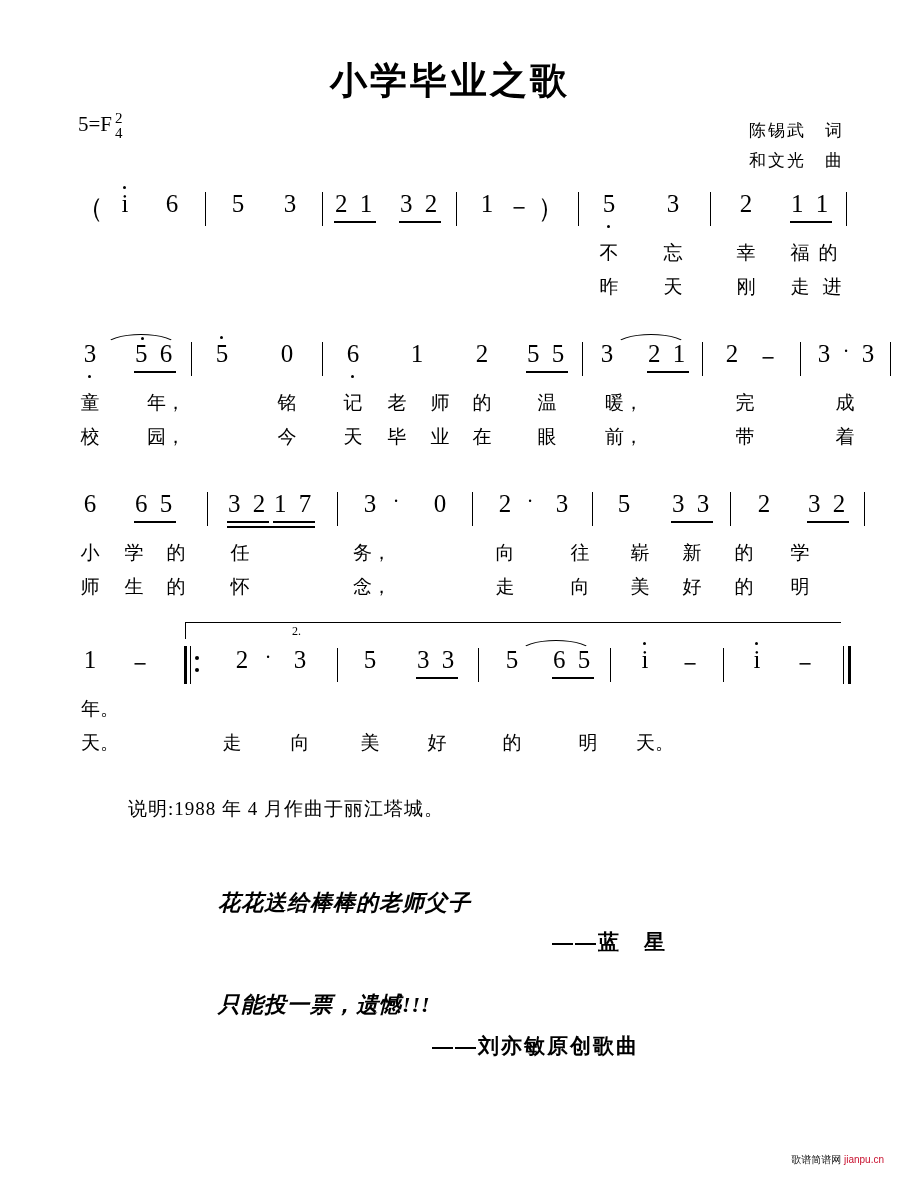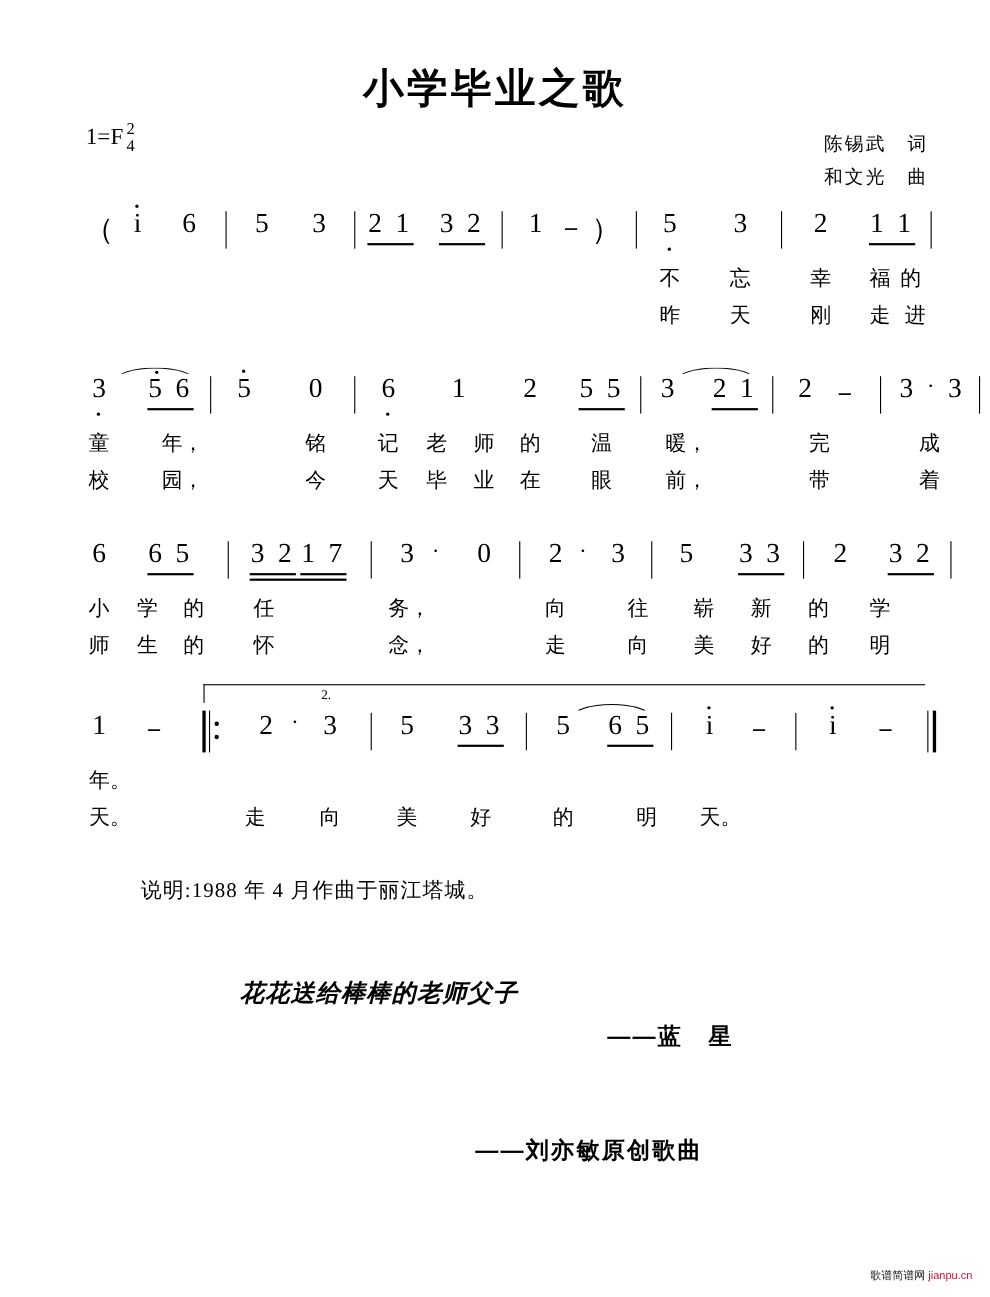--- a/index.html
+++ b/index.html
@@ -200,21 +200,21 @@
   .footer .en { color: #c8102e; }
 </style>
 </head>
 <body>
 
 <div class="sheet">
 
   <div class="title">小学毕业之歌</div>
 
   <div class="keysig">
-    <span>1=F</span>
+    <span>5=F</span>
     <span class="frac">
       <span class="num">2</span>
       <span class="den">4</span>
     </span>
   </div>
 
   <div class="credits">
     <div>陈锡武　词</div>
     <div>和文光　曲</div>
   </div>
@@ -435,20 +435,21 @@
       <span class="ly" style="left:588px;">明</span>
       <span class="ly" style="left:655px;">天。</span>
     </div>
   </div>
 
   <div class="footnote">说明:1988 年 4 月作曲于丽江塔城。</div>
 
   <div class="comment" style="left:218px; top:888px;">花花送给棒棒的老师父子</div>
   <div class="signature" style="left:552px; top:928px;">——蓝　星</div>
 
+  <div class="comment" style="left:218px; top:990px;">只能投一票，遗憾!!!</div>
   <div class="signature" style="left:432px; top:1032px;">——刘亦敏原创歌曲</div>
 
   <div class="footer">
     <span class="cn">歌谱简谱网</span>
     <span class="en">jianpu.cn</span>
   </div>
 
 </div>
 
 </body></html>

